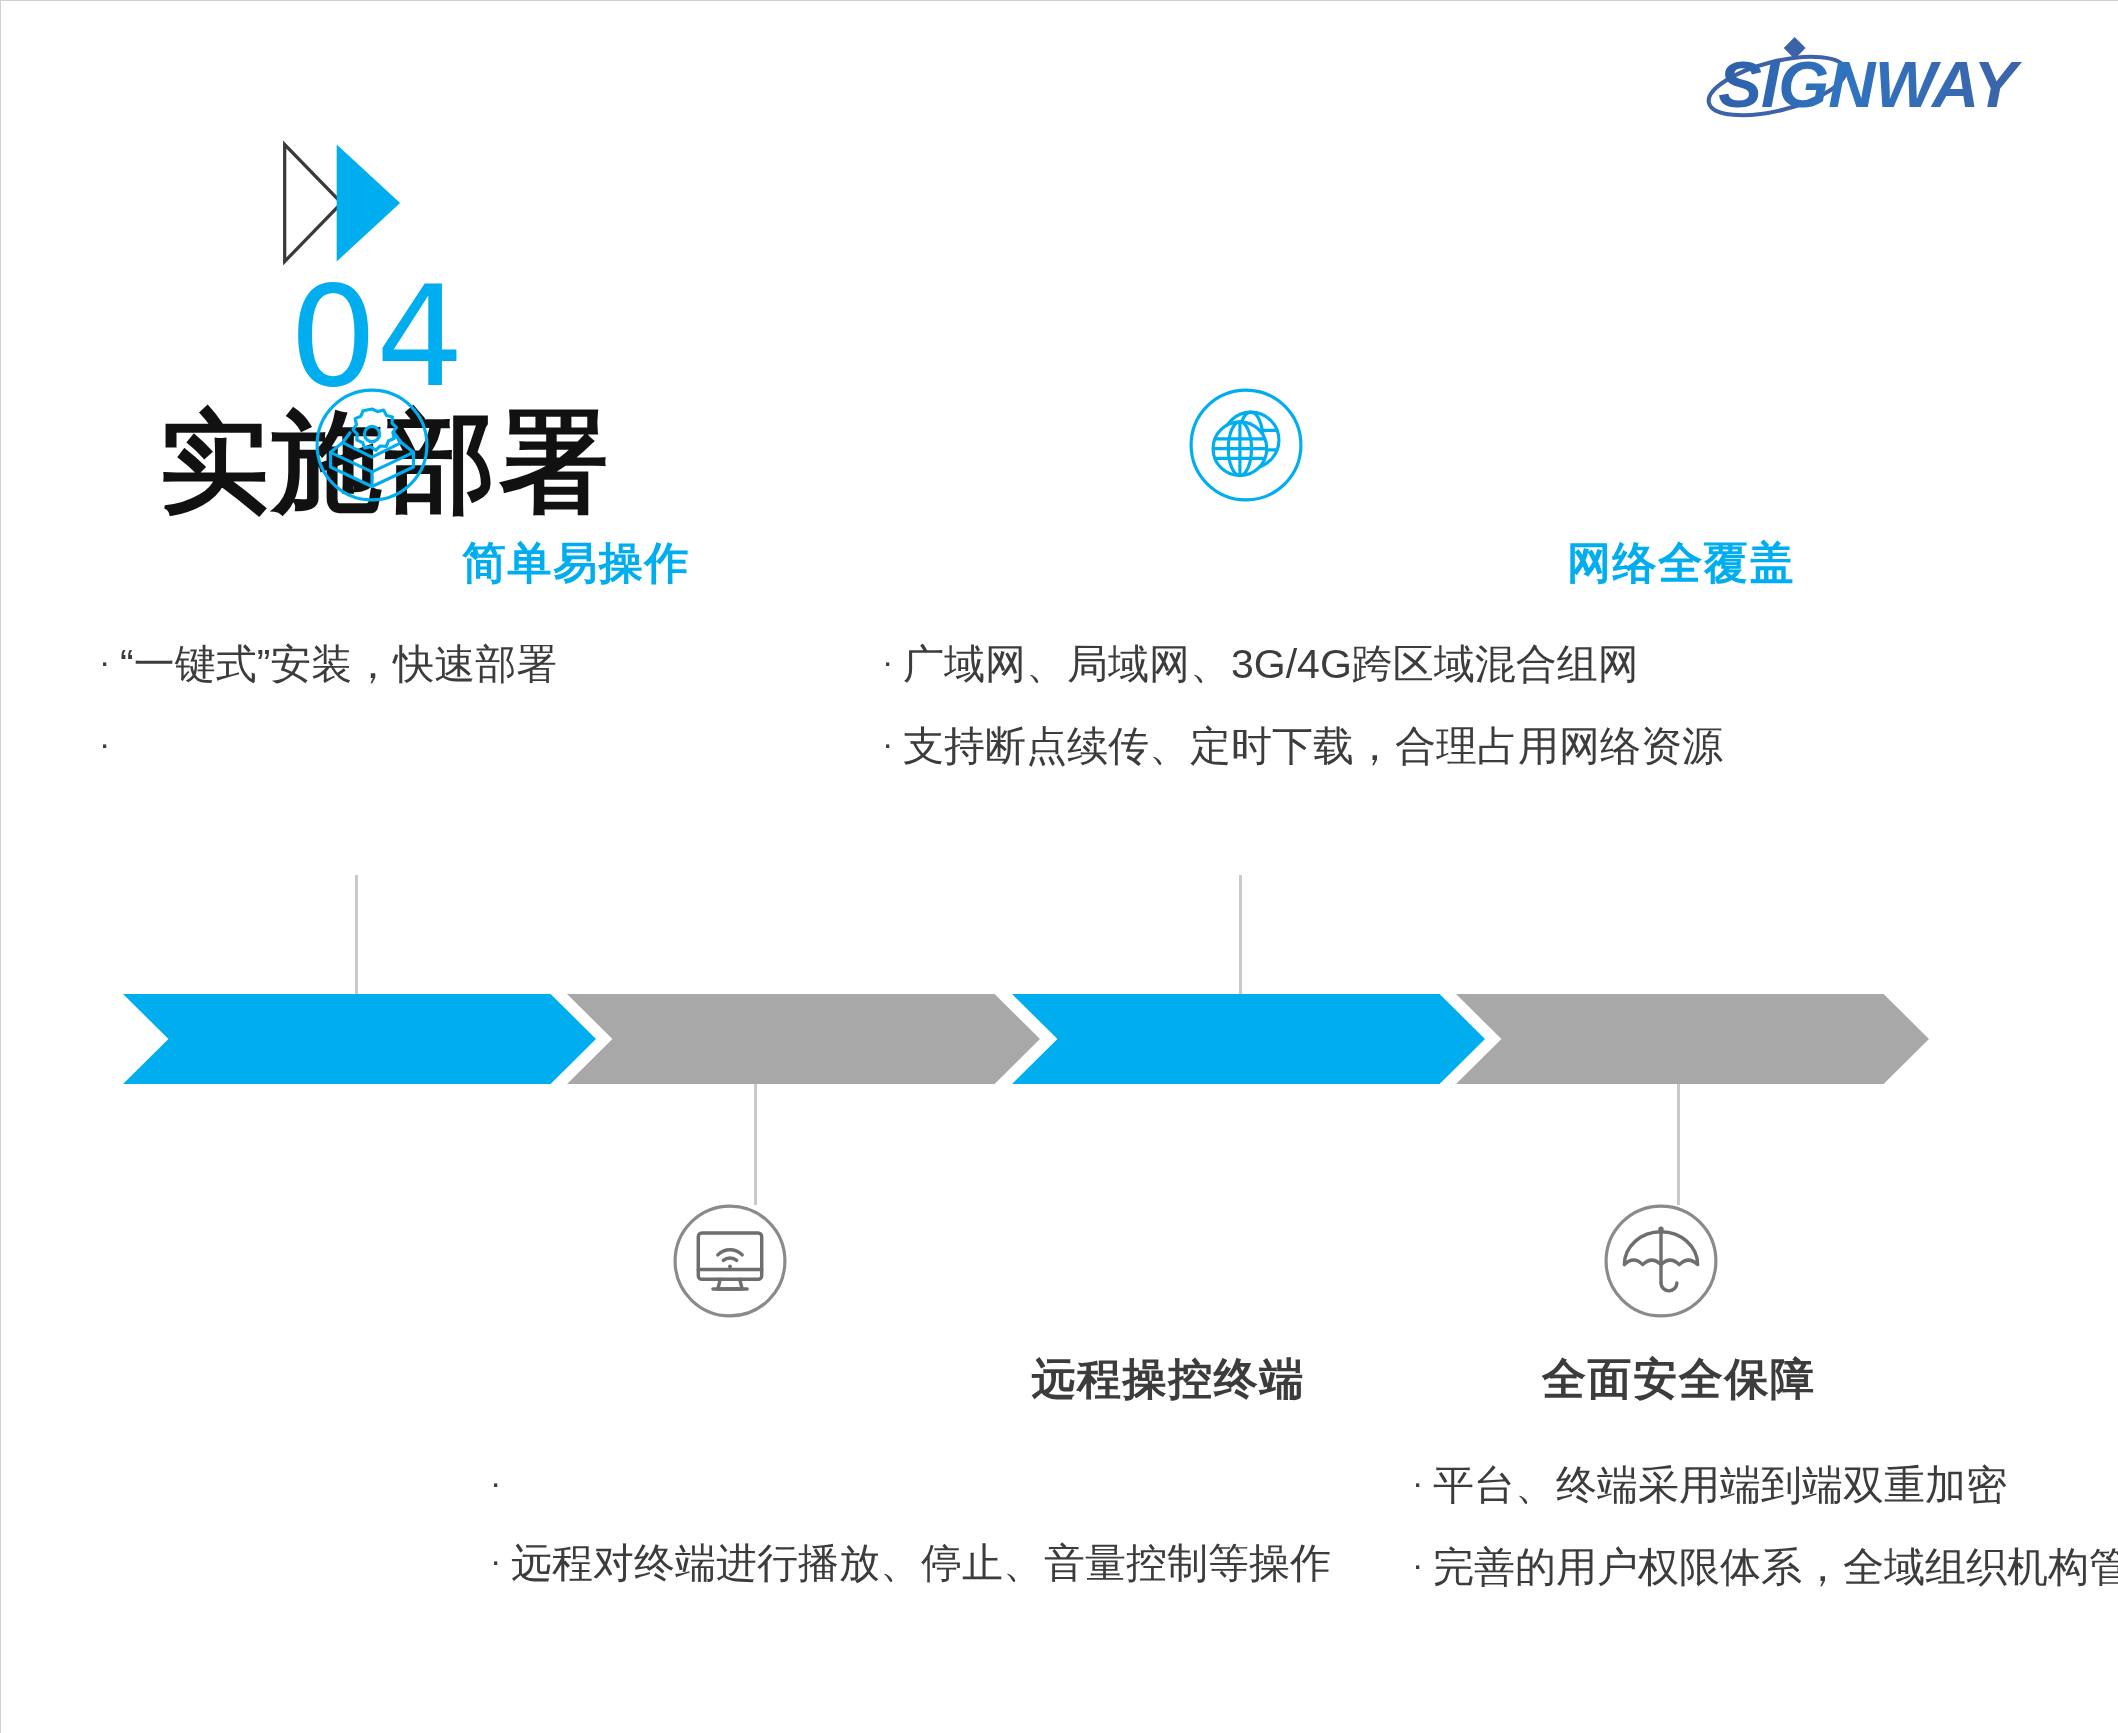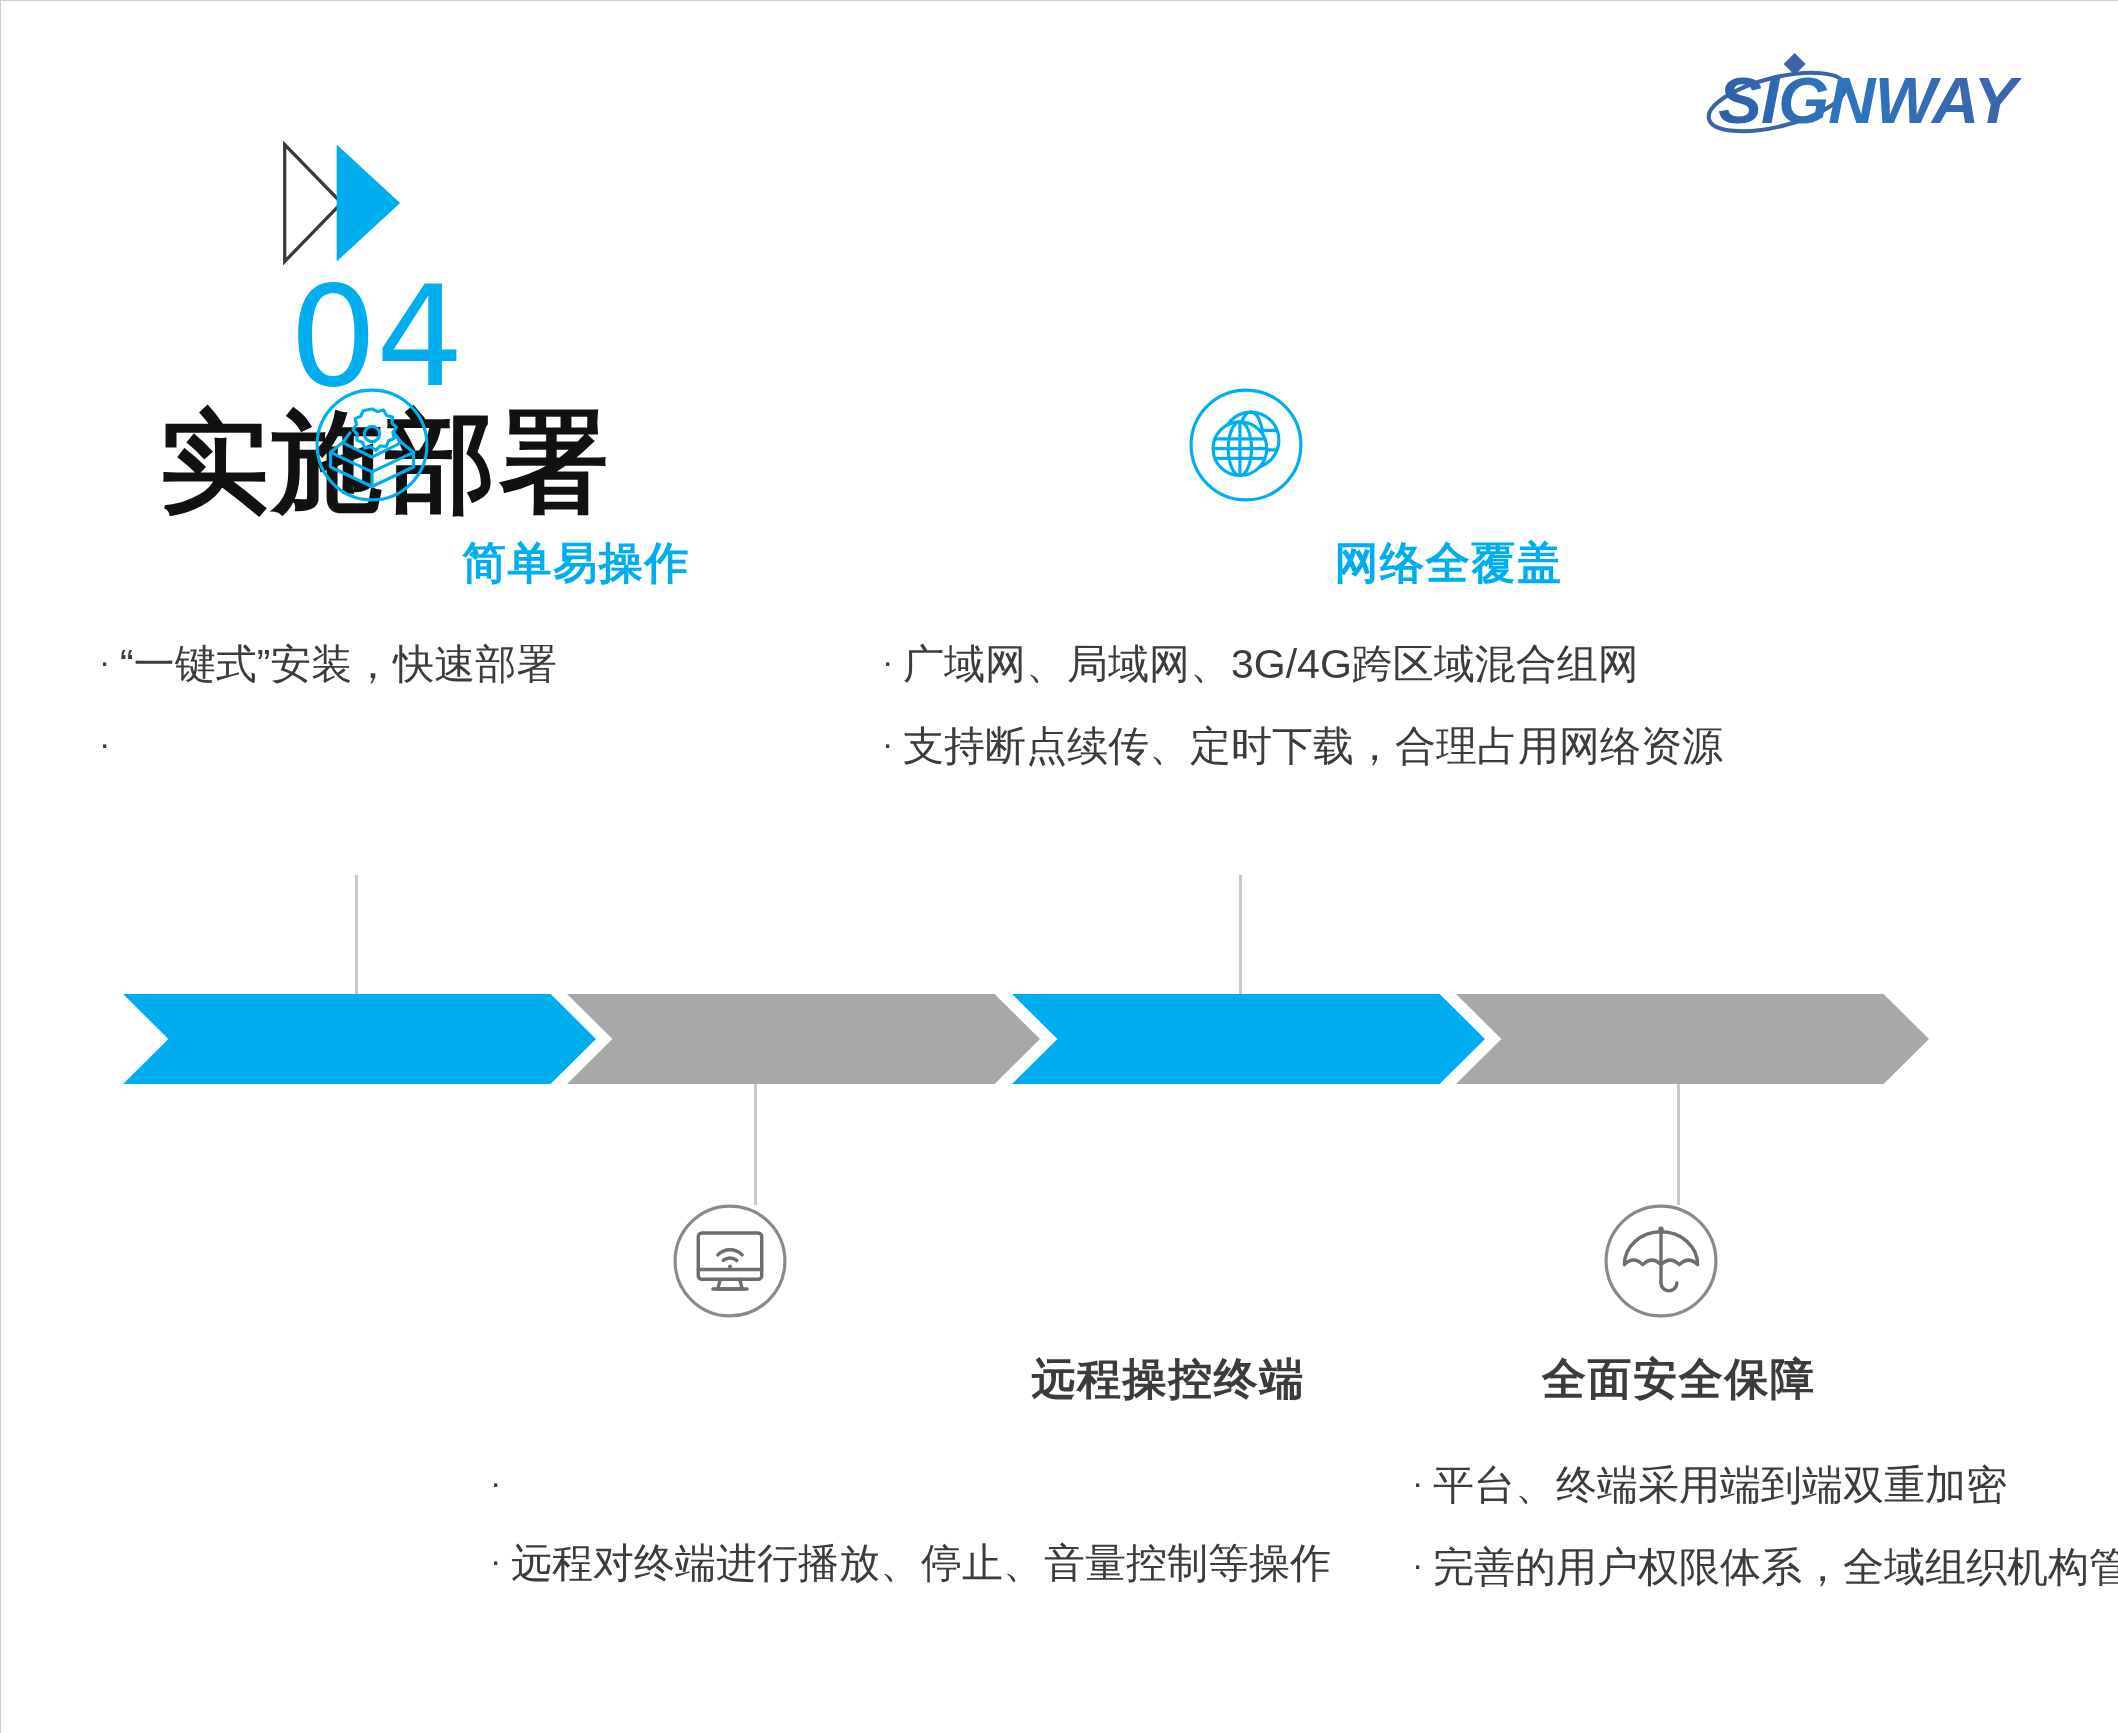--- a/index.html
+++ b/index.html
@@ -19,21 +19,21 @@
     height: 1734px;
     background: #ffffff;
     box-sizing: border-box;
     border: 1.6px solid #cfcfcf;
     overflow: hidden;
   }
 
   
   .logo {
     position: absolute;
-    top: 47px;
+    top: 31px;
     right: 65px;
     width: 351px;
     height: 90px;
   }
 
   
   .title-row {
     position: absolute;
     left: 114px;
     top: 137px;
@@ -108,21 +108,21 @@
     color: #3c3c3c;
     line-height: 1.28;
   }
 
   
   #feature-easy      { left: 98px;  top: 383px; width: 815px; }
   #feature-network   { left: 881px; top: 383px; width: 913px; }
   #feature-easy   .feature-icon-wrap { justify-content: flex-start; padding-left: 212px; }
   #feature-network .feature-icon-wrap { justify-content: flex-start; padding-left: 303px; }
   #feature-easy   .feature-heading { text-align: center; padding-left: 139px; }
-  #feature-network .feature-heading { text-align: center; padding-left: 220px; }
+  #feature-network .feature-heading { text-align: right; padding-left: 220px; }
   #feature-easy   .bullets { padding-left: 0px; }
   #feature-network .bullets { padding-left: 0px; }
 
   
   #feature-remote   { left: 489px;  top: 1199px; width: 815px; }
   #feature-security { left: 1411px; top: 1199px; width: 815px; }
   #feature-remote   .feature-icon-wrap { justify-content: flex-start; padding-left: 179px; }
   #feature-security .feature-icon-wrap { justify-content: flex-start; padding-left: 188px; }
   #feature-remote   .feature-heading { text-align: right; padding-left: 122px; }
   #feature-security .feature-heading { text-align: left; padding-left: 130px; }

